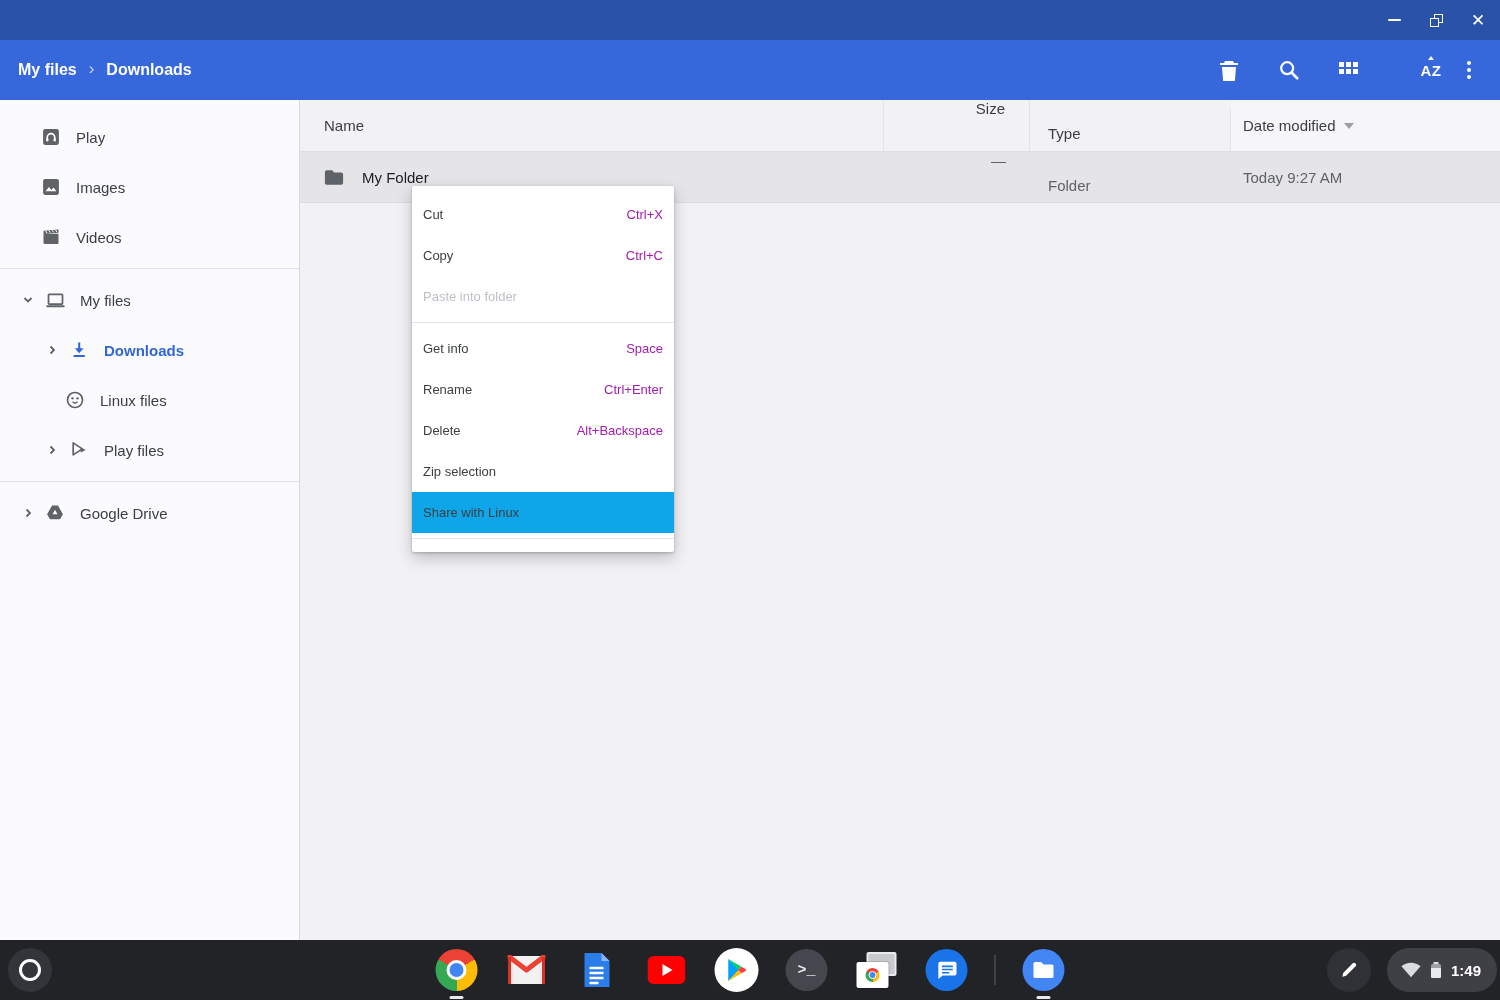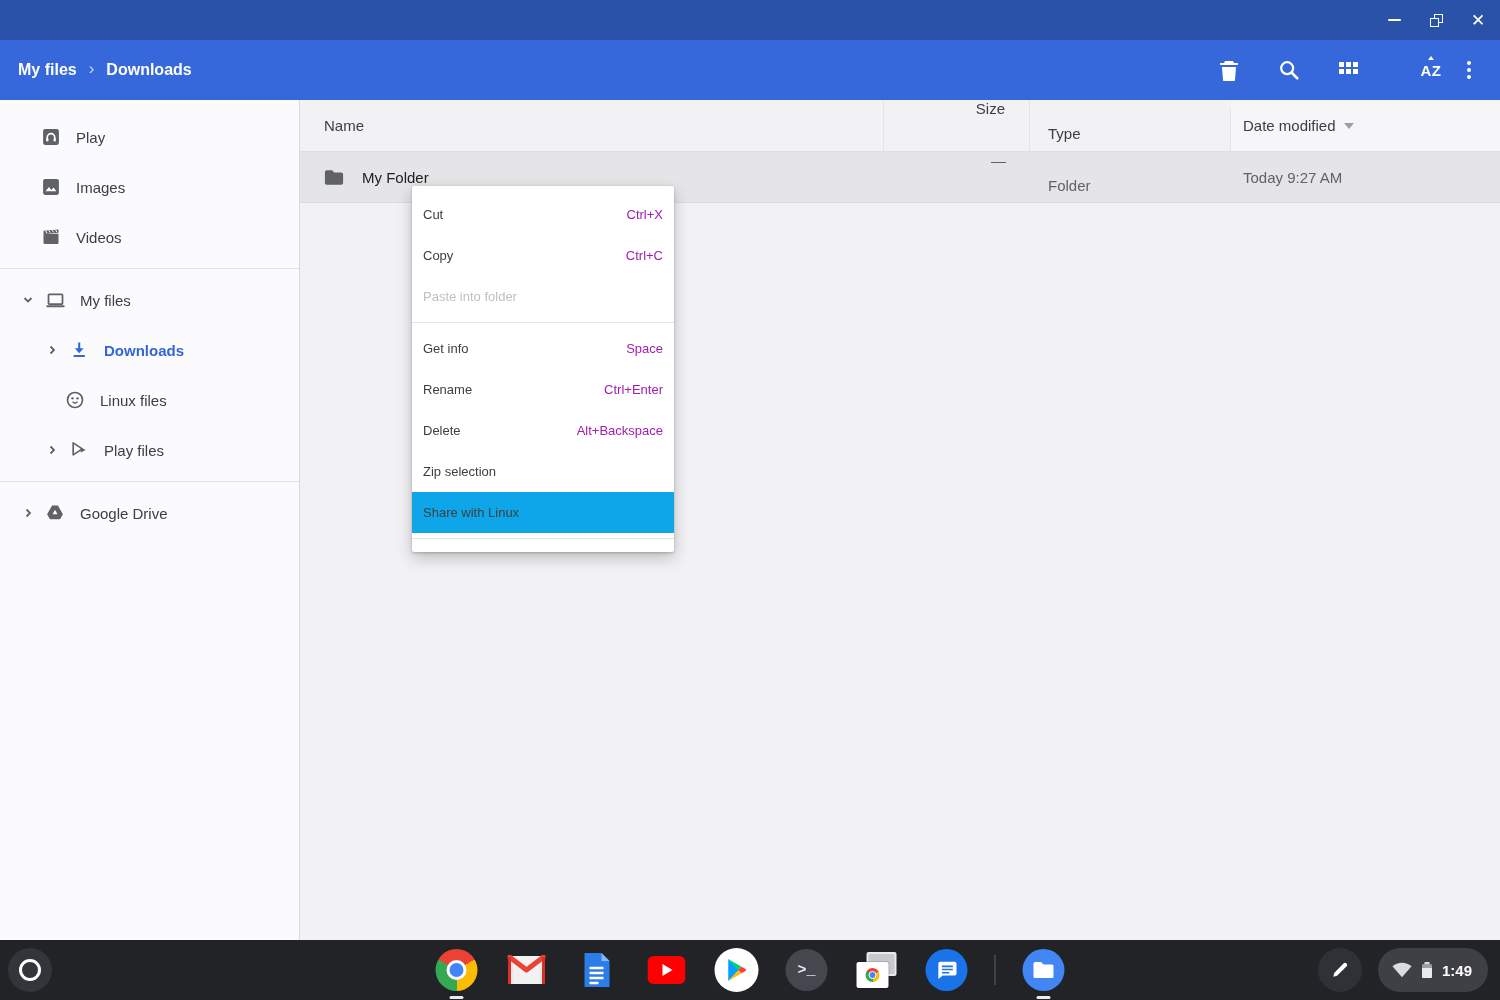--- a/index.html
+++ b/index.html
@@ -99,21 +99,21 @@
                font-family:"Liberation Mono", monospace; font-size:15px; font-weight:bold;
                display:flex; align-items:center; justify-content:center; }
   .msg-ball, .files-ball { width:42px; height:42px; border-radius:50%; background:#1a73e8;
                display:flex; align-items:center; justify-content:center; }
   .files-ball { background:#4285f4; }
   .crd-wrap { position:relative; width:40px; height:36px; }
   .crd-back { position:absolute; right:0; top:0; width:30px; height:24px; background:#c7c9cd; border:2px solid #e8eaed; border-radius:2px; }
   .crd-front { position:absolute; left:0; bottom:0; width:32px; height:26px; background:#fff; border-radius:2px;
                display:flex; align-items:center; justify-content:center; box-shadow:0 0 0 1px rgba(0,0,0,.15); }
 
-  .shelf-right { position:absolute; right:12px; top:8px; display:flex; align-items:flex-start; gap:16px; }
+  .shelf-right { position:absolute; right:3px; top:8px; display:flex; align-items:flex-start; gap:16px; }
   .stylus-btn { width:44px; height:44px; border-radius:50%; background:#303136;
                 display:flex; align-items:center; justify-content:center; cursor:pointer; }
   .status-pill { height:44px; border-radius:22px; background:#3f4045; display:flex; align-items:center;
                  gap:10px; padding:0 16px 0 14px; cursor:pointer; }
   .clock-txt { color:#fff; font-size:15px; font-weight:bold; }
   .batt { position:relative; width:10px; height:16px; }
   .batt .cap { position:absolute; top:0; left:50%; transform:translateX(-50%); width:5px; height:2px; background:#dadce0; }
   .batt .bodyy { position:absolute; top:2px; left:0; width:10px; height:14px; background:#9aa0a6; border-radius:1.5px; overflow:hidden; }
   .batt .fill { position:absolute; bottom:0; left:0; width:100%; height:70%; background:#e8eaed; }
 </style>

